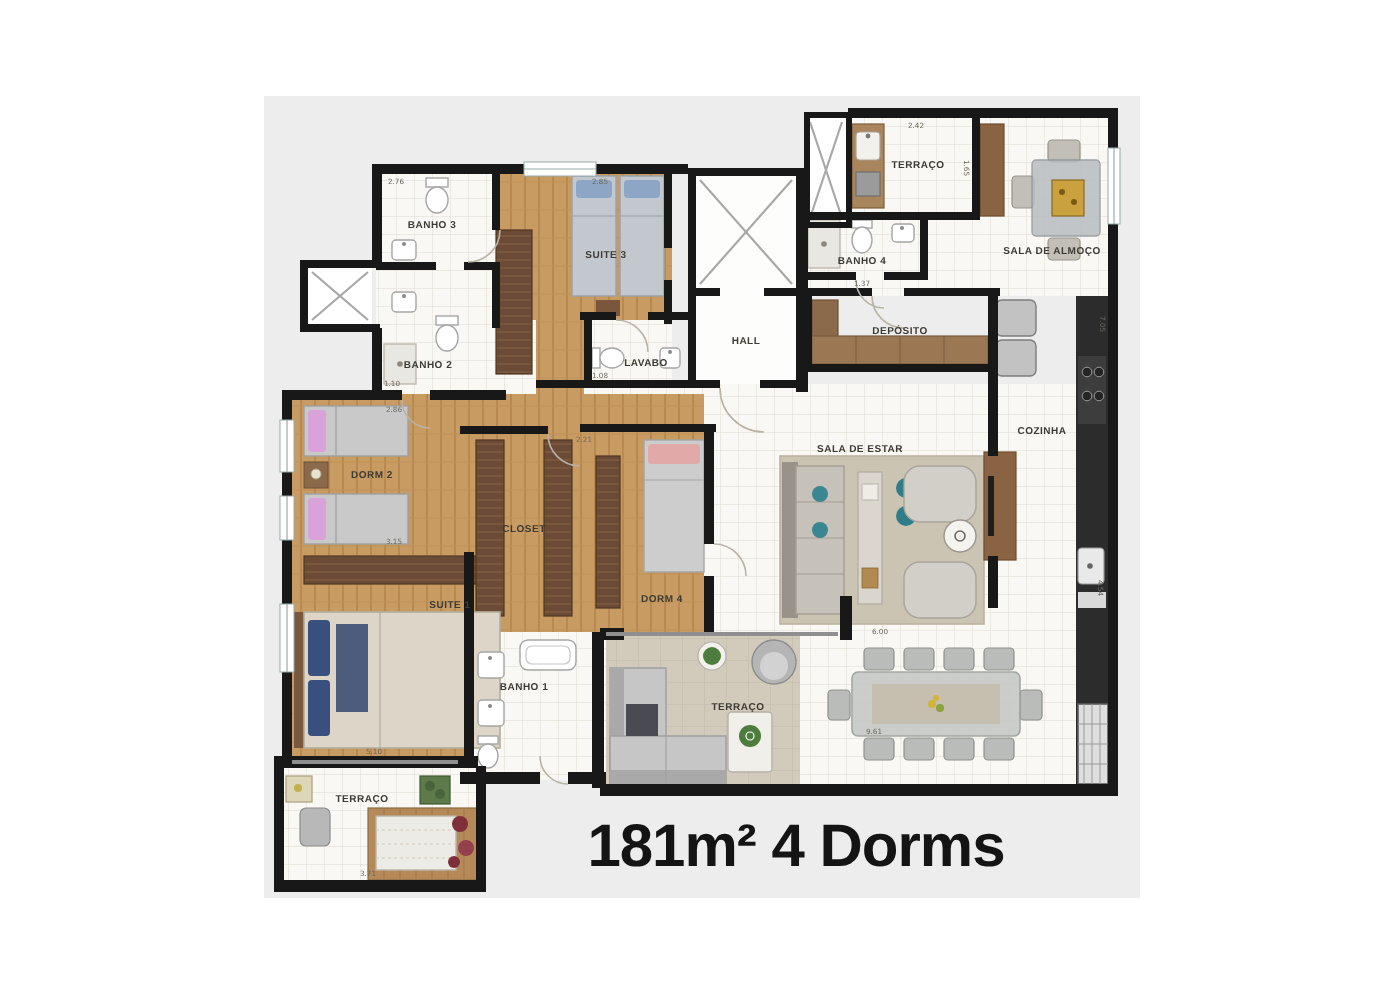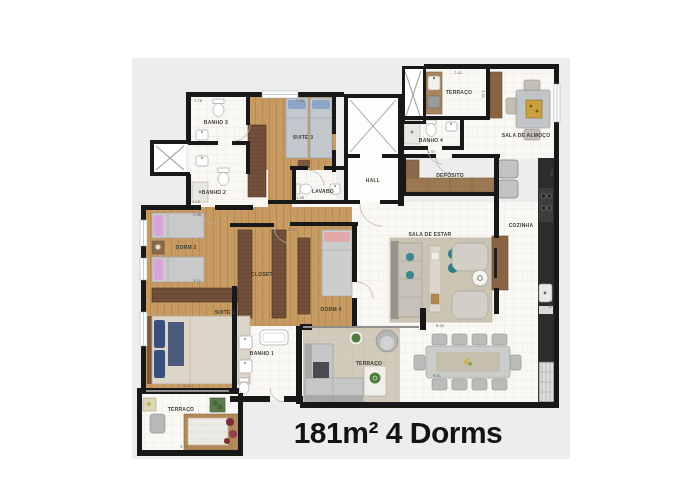--- a/index.html
+++ b/index.html
@@ -1,16 +1,16 @@
 <!DOCTYPE html>
 <html><head>
 <meta charset="utf-8">
 <style>
   html,body{margin:0;padding:0;background:#ffffff;width:700px;height:500px;overflow:hidden;}
-  #stage{width:700px;height:384px;position:relative;font-family:"Liberation Sans",sans-serif;margin-top:10px;}
+  #stage{width:700px;height:384px;position:relative;font-family:"Liberation Sans",sans-serif;}
   svg{display:block;}
   .w{fill:#181818;}
   .room-label{font-family:"Liberation Sans",sans-serif;font-size:5px;font-weight:700;fill:#3d3b35;letter-spacing:.25px;text-anchor:middle;}
   .dim-label{font-family:"DejaVu Sans",sans-serif;font-size:3.6px;fill:#6a675f;text-anchor:middle;}
   .caption{font-family:"Liberation Sans",sans-serif;font-size:30px;font-weight:700;fill:#141414;text-anchor:middle;letter-spacing:-.5px;}
   .fixture{fill:#ffffff;stroke:#a5a5a5;stroke-width:.7;}
   .arc{fill:none;stroke:#b9b2a6;stroke-width:.8;}
   .xline{stroke:#a8a8a8;stroke-width:1.1;}
 </style>
 </head>

